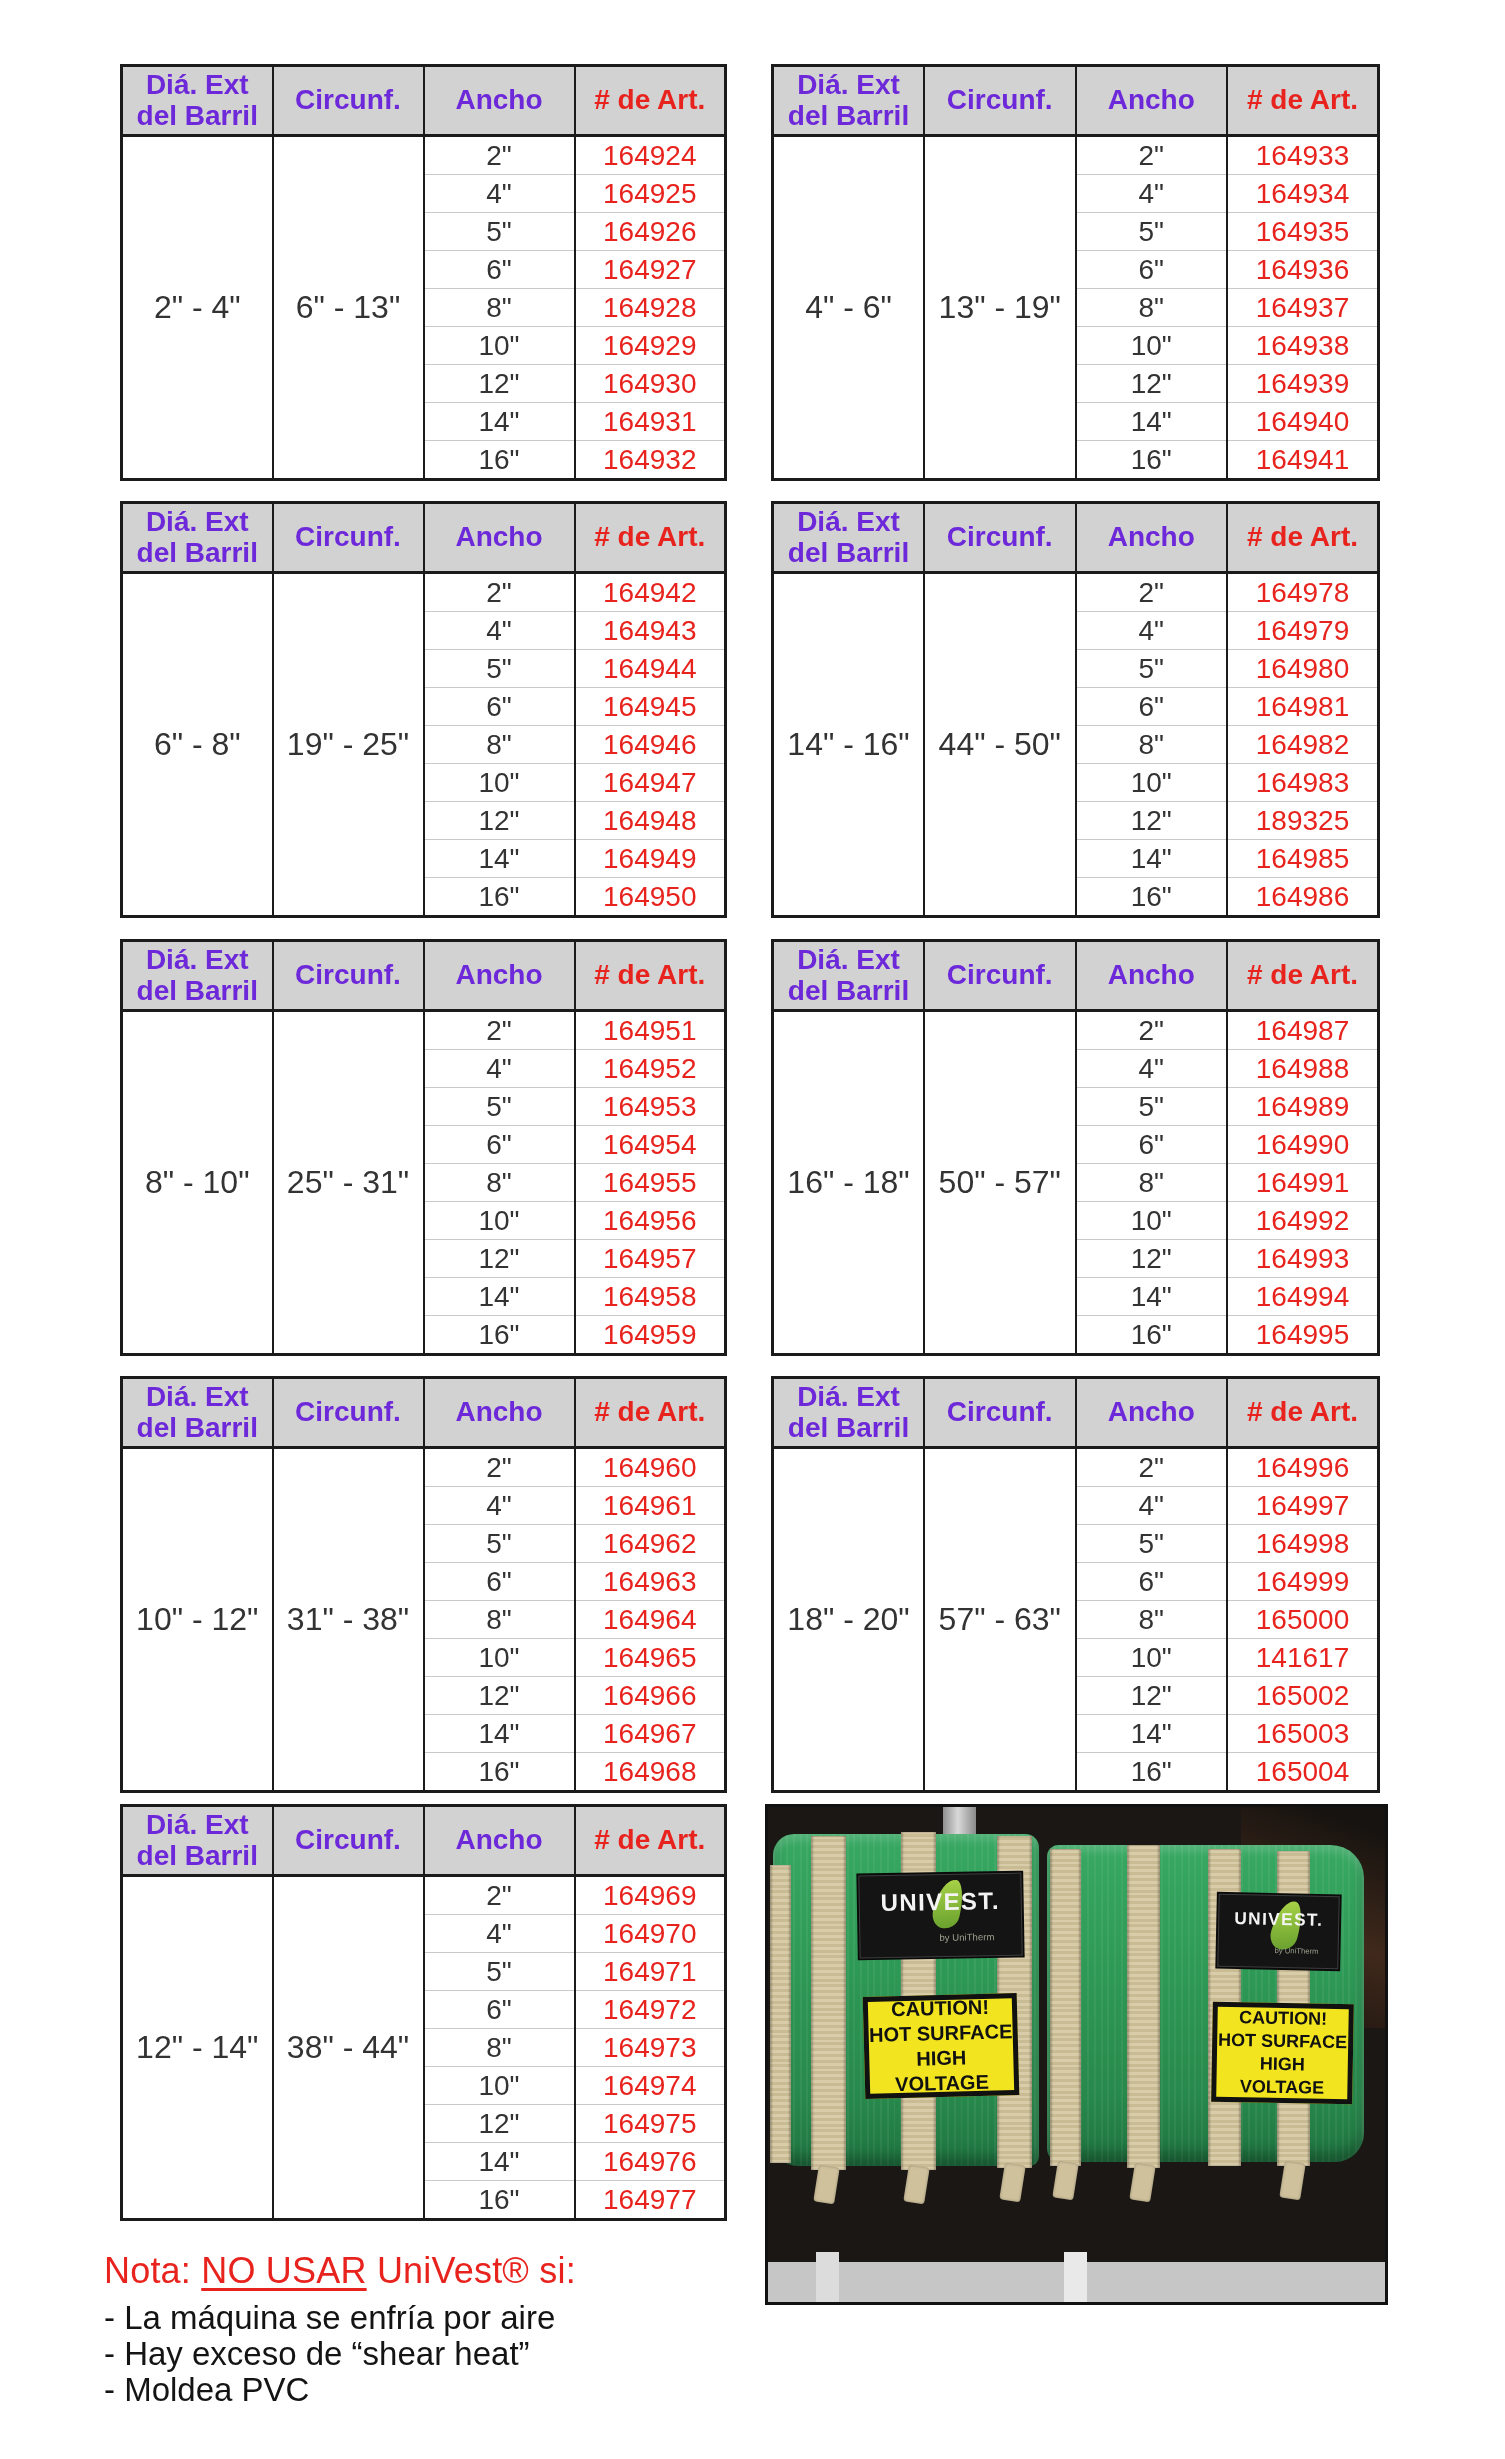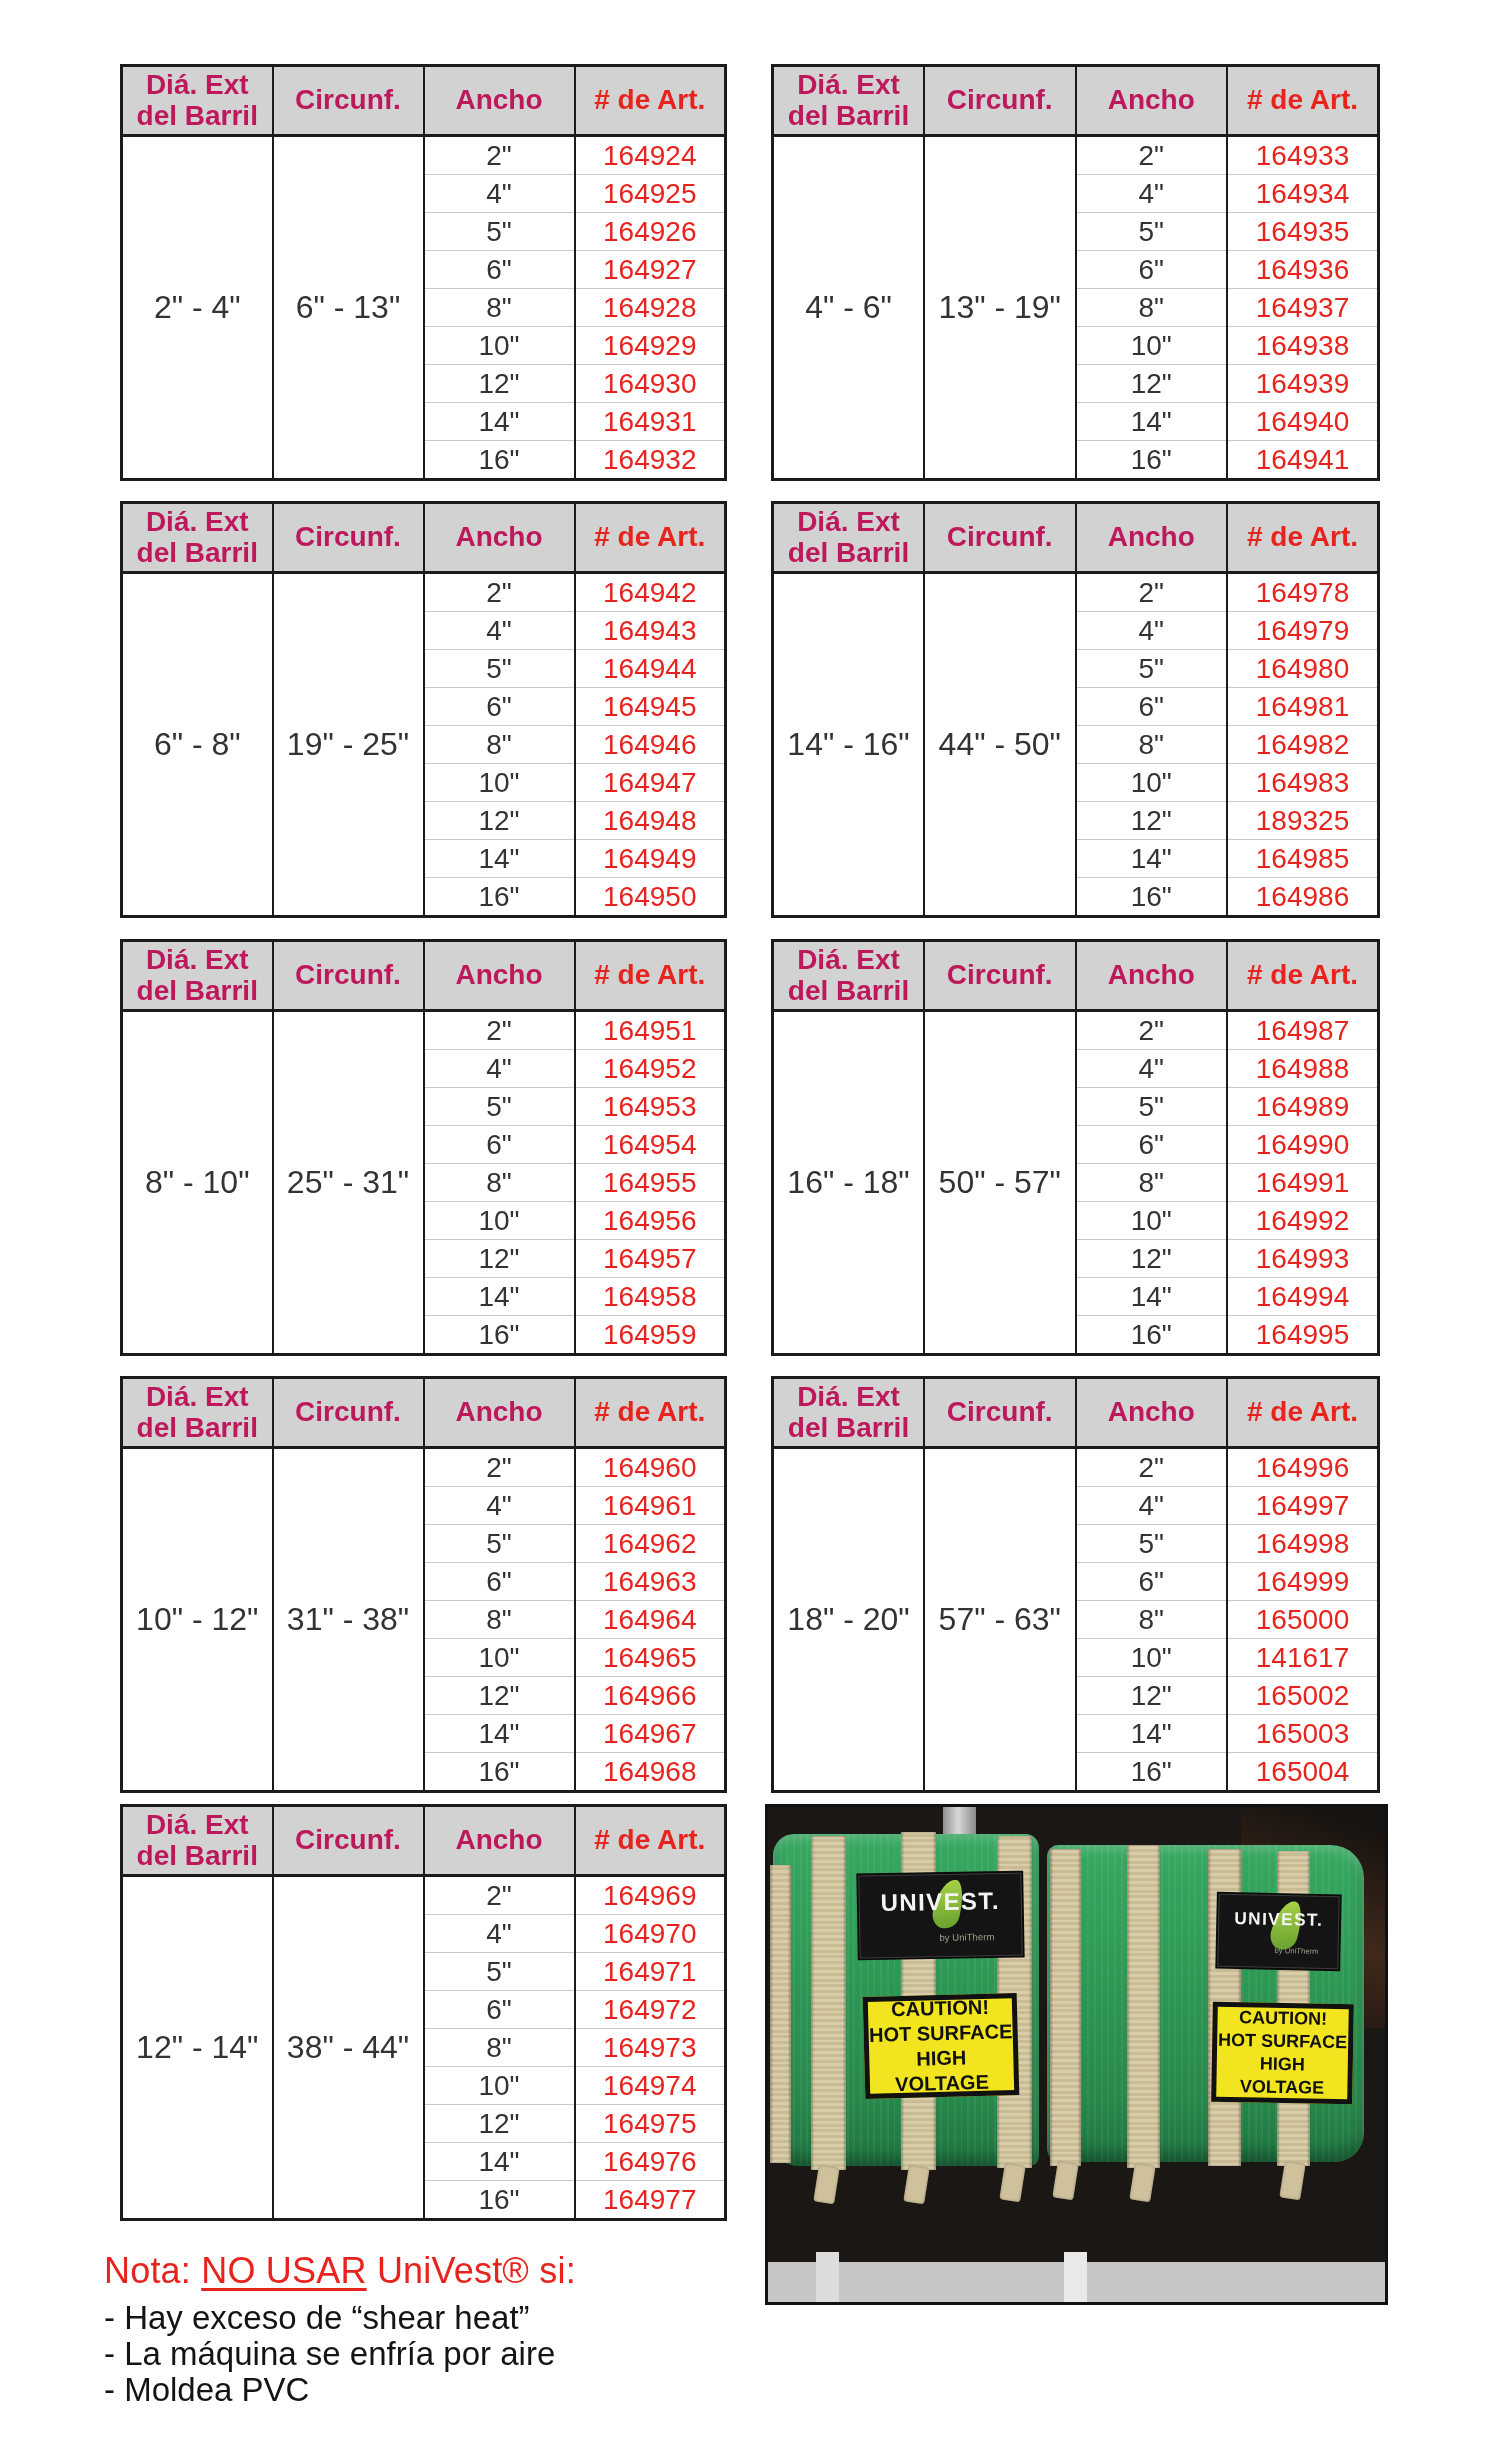--- a/index.html
+++ b/index.html
@@ -25,21 +25,21 @@
   .slot{position:absolute; top:0;}
   .slot-l{left:0; width:607px;}
   .slot-r{left:651px; width:609px;}
 
   
   table.spec{
     border-collapse:collapse; table-layout:fixed; width:100%;
     border:3.8px solid var(--border-dark);
   }
   table.spec th{
-    background:var(--hdr-bg); color:#be185d; font-weight:bold;
+    background:var(--hdr-bg); color:#6d28d9; font-weight:bold;
     font-size:28px; line-height:1.1; height:67px; text-align:center;
     vertical-align:middle; border-bottom:3.8px solid var(--border-dark);
     border-left:2.9px solid var(--border-dark); white-space:pre-line; padding:0 1.9px;
   }
   table.spec th:first-child{border-left:none;}
   table.spec th.h3{color:var(--red);}
   table.spec td{
     border-left:2.9px solid var(--border-dark); text-align:center;
     vertical-align:middle; height:37px; padding:0;
   }
@@ -667,20 +667,20 @@
     </div>
   </div>
 
   <div class="note">
     <div class="note-head">
       <span>Nota:</span>
       <span class="u">NO USAR</span>
       <span>UniVest® si:</span>
     </div>
     <div class="note-lines">
+      <div>- La máquina se enfría por aire</div>
       <div>- Hay exceso de “shear heat”</div>
-      <div>- La máquina se enfría por aire</div>
       <div>- Moldea PVC</div>
     </div>
   </div>
 
 </div>
 
 
 </body></html>

